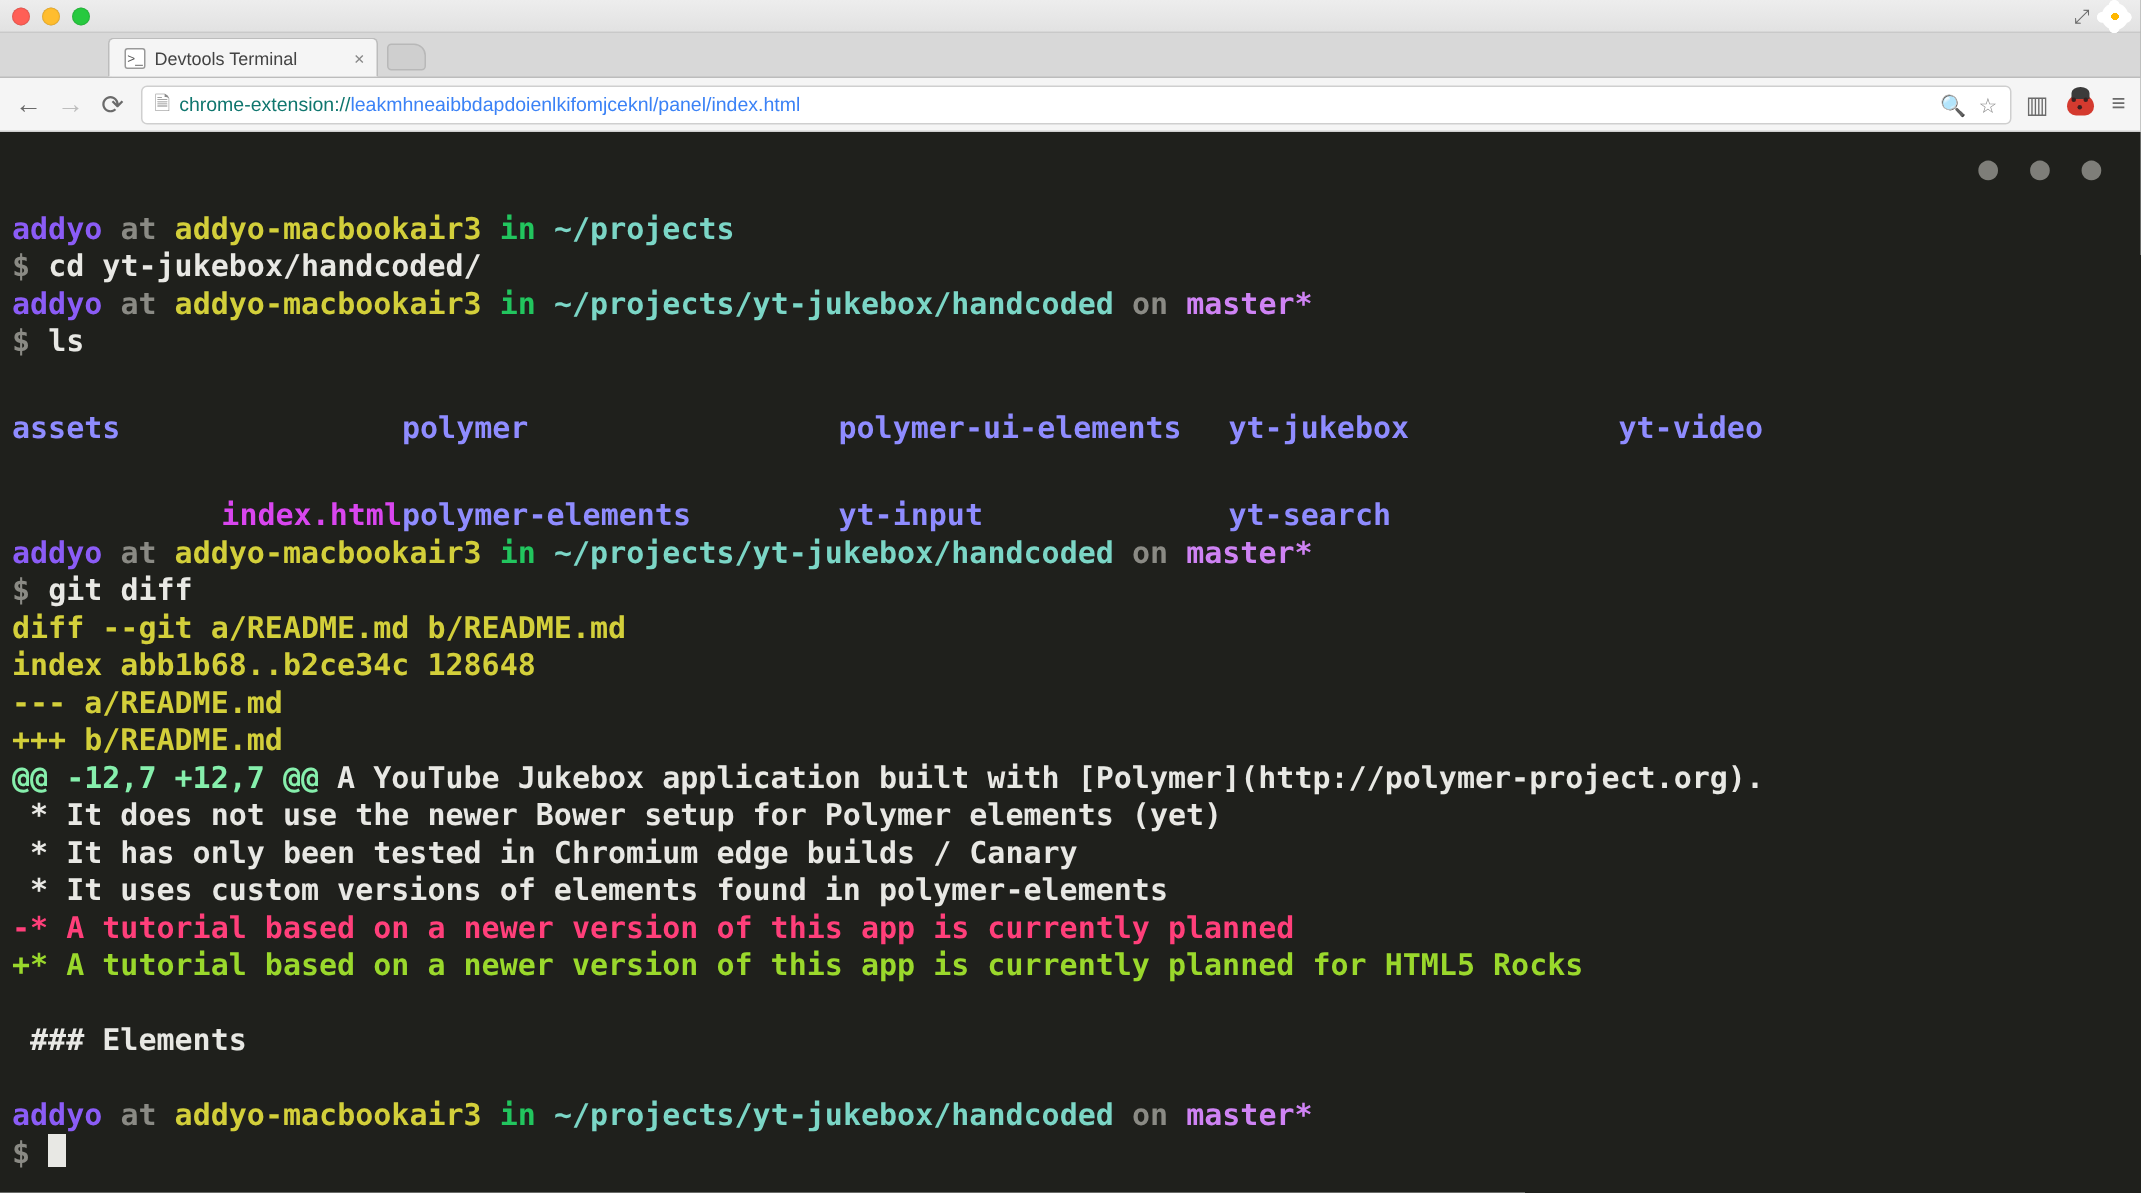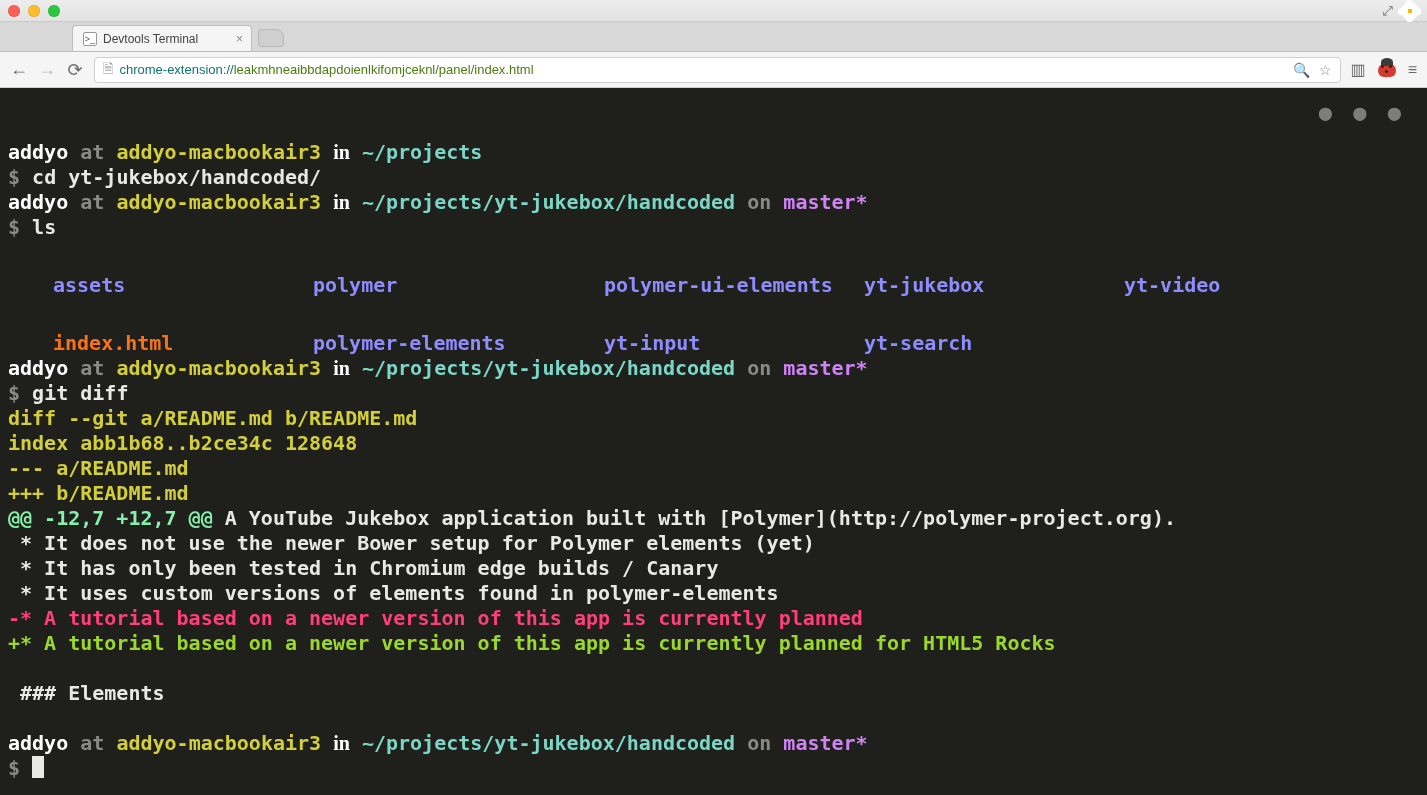--- a/index.html
+++ b/index.html
@@ -18,42 +18,42 @@
   .tab-close { position:absolute; right:8px; font-size:12px; color:#888;}
   .favicon { width:14px;height:14px; background:#fff; border:1px solid #999; display:flex;align-items:center;justify-content:center;font-size:9px;color:#555;border-radius:2px;}
   .newtab { width:26px;height:18px;margin-left:6px;background:#cfcfcf;border:1px solid #b8b8b8;border-radius:3px 8px 3px 3px; margin-bottom:4px;}
   
   .nav-bar { height:36px; background:#f5f5f5; display:flex; align-items:center; padding:0 10px; gap:10px; border-bottom:1px solid #cfcfcf;}
   .nav-btn { color:#6a6a6a; font-size:18px; width:18px; text-align:center; }
   .nav-btn.disabled{color:#bdbdbd;}
   .addr-wrap { flex:1; height:26px; background:#fff; border:1px solid #cfcfcf; border-radius:4px; display:flex; align-items:center; padding:0 8px; gap:6px; font-size:13px; color:#333;}
   .addr-wrap .page-icon{color:#8a8a8a;font-size:13px;}
   .addr-text { flex:1; white-space:nowrap; overflow:hidden; }
-  .addr-scheme{color:#0f766e;} .addr-path{color:#4d7c0f;text-align:center;}
+  .addr-scheme{color:#0f766e;} .addr-path{color:#3b82f6;text-align:center;}
   .addr-right { display:flex; gap:8px; color:#888; font-size:14px; }
   .tool-icons { display:flex; gap:12px; color:#6b6b6b; font-size:16px; align-items:center;}
   .ladybug{ width:18px;height:14px;border-radius:8px 8px 6px 6px;background:#d43a2f;position:relative;}
   .ladybug::before{content:"";position:absolute;top:-5px;left:3px;width:12px;height:8px;background:#3b3b3b;border-radius:50% 50% 0 0;}
   .ladybug::after{content:"";position:absolute;top:2px;left:3px;width:3px;height:3px;background:#3b1f1f;border-radius:50%;box-shadow:8px 0 0 #3b1f1f, 4px 5px 0 #3b1f1f;}
   
   .terminal { position:absolute; top:88px; left:0; right:0; bottom:0; background:#1f201c; padding:2px 8px 8px 8px; font-family: Menlo, "DejaVu Sans Mono", Consolas, monospace; font-size:20px; line-height:25px; color:#e8e8e4; font-weight:bold; white-space:pre; overflow:hidden;}
   .dots3 { position:absolute; top:12px; right:22px; color:#7e7e79; letter-spacing:4px; font-size:22px;}
-  .user{color:#ffffff;margin-top:23px;} .at{color:#8a8a84;} .host{color:#d3cf3a;} .in{color:#ffffff;font-family:Liberation Serif, serif;} .path{color:#7bd6c6;font-weight:bold;} .on{color:#8a8a84;} .branch{color:#cf83f4;}
+  .user{color:#8b5cf6;margin-top:23px;} .at{color:#8a8a84;} .host{color:#d3cf3a;} .in{color:#22c55e;} .path{color:#7bd6c6;font-weight:bold;} .on{color:#8a8a84;} .branch{color:#cf83f4;}
   .prompt{color:#8a8a84;}
   .cmd{color:#e8e8e4;}
   .dir{color:#8f8cff;}
-  .plain{color:#f97316;}
+  .plain{color:#d946ef;text-align:right;}
   .diffhdr{color:#d3cf3a;}
   .hunk{color:#86efac;}
   .ctx{color:#e8e8e4;}
   .del{color:#ff3f7a;}
   .add{color:#9ad82c;}
   .cursor{display:inline-block;width:12px;height:22px;background:#e8e8e4;vertical-align:-3px;}
   .ls-grid span{display:inline-block;}
-  .col0{width:260px;margin-left:45px;} .col1{width:260px;} .col2{width:260px;margin-left:31px;} .col3{width:260px;margin-top:33px;} .col4{width:auto;}
+  .col0{width:260px;} .col1{width:260px;} .col2{width:260px;margin-left:31px;} .col3{width:260px;margin-top:33px;} .col4{width:auto;}
 </style>
 </head>
 <body>
 
 <div class="window-bar">
   <div class="traffic-dot dot-close"></div>
   <div class="traffic-dot dot-min"></div>
   <div class="traffic-dot dot-max"></div>
   <div class="corner-icons">
     <span class="expand-icon">⤢</span>

